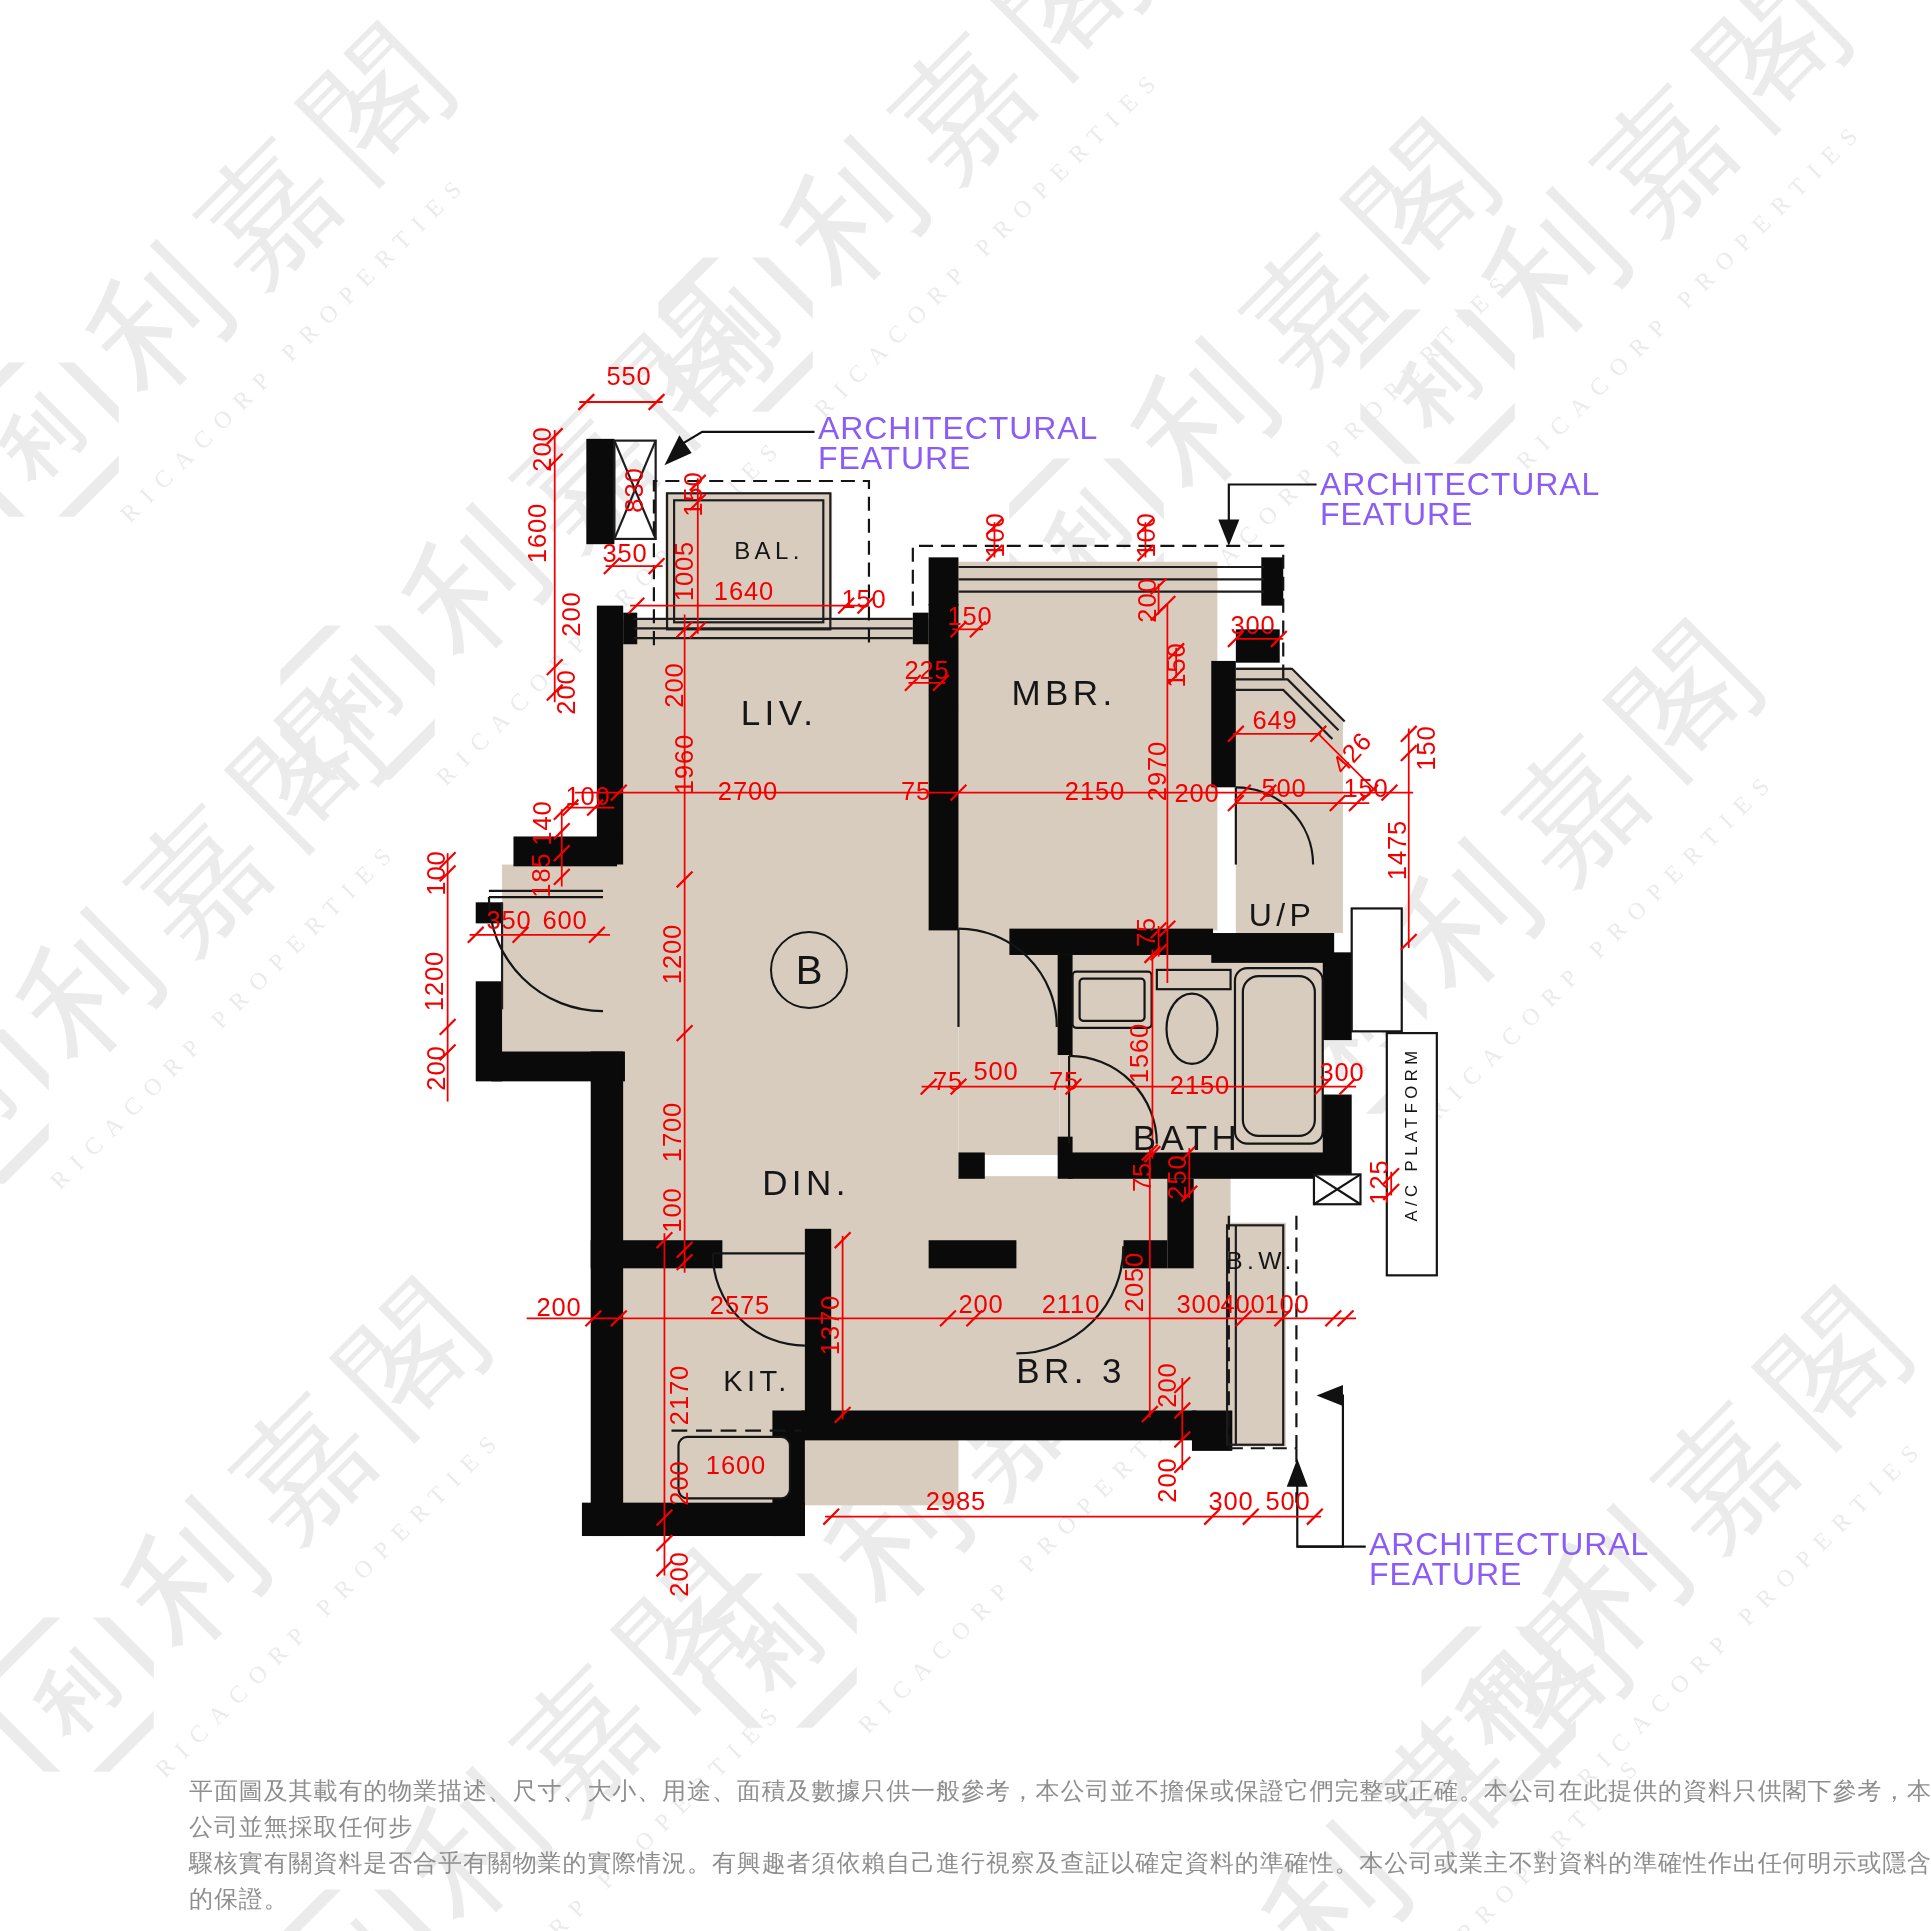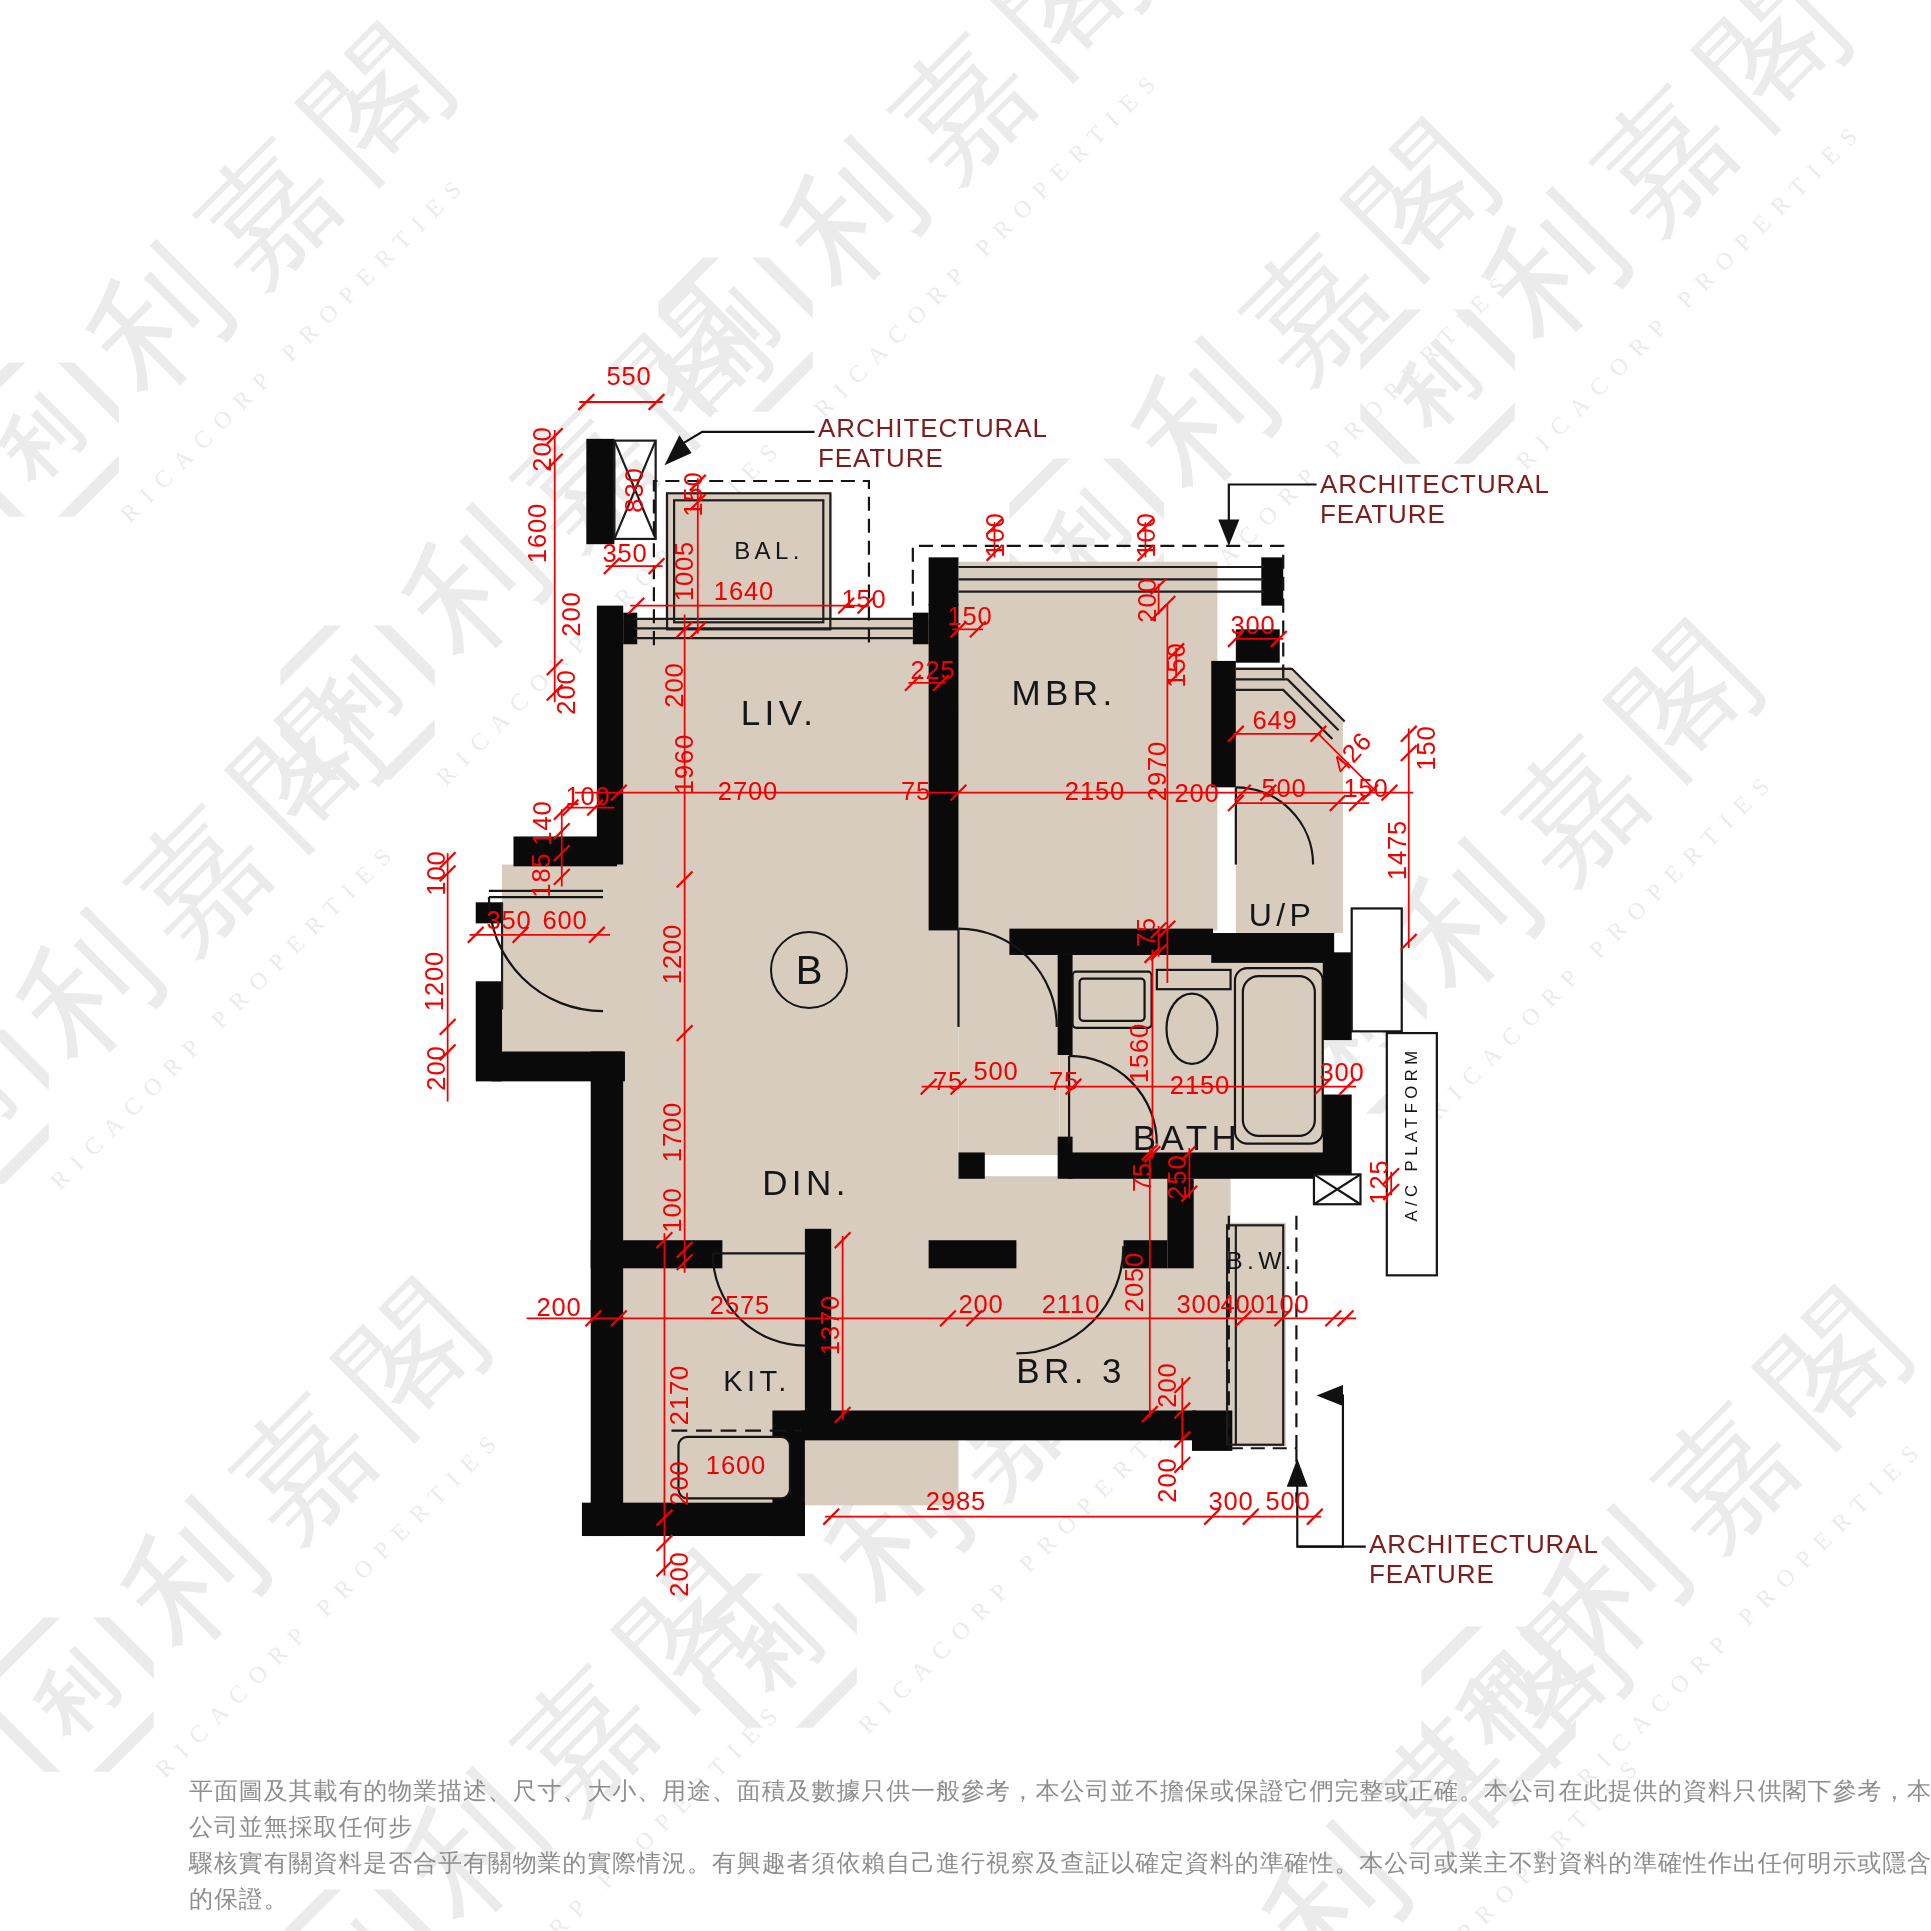--- a/index.html
+++ b/index.html
@@ -14,21 +14,21 @@
       clip-path:polygon(30% 0,70% 0,100% 30%,100% 70%,70% 100%,30% 100%,0 70%,0 30%);}
   .wm .cn{font-size:132px;letter-spacing:23px;font-family:"Liberation Serif",serif;}
   .wm .en{font-size:24px;letter-spacing:11.4px;margin-top:12.3px;font-family:"Liberation Serif",serif;}
   
   #plan-svg{position:absolute;left:0;top:0;z-index:2;}
   #labels{position:absolute;left:0;top:0;width:1931px;height:1931px;z-index:3;}
   .dim{position:absolute;color:#f20000;font-size:25.5px;letter-spacing:0.9px;white-space:nowrap;
        transform:translate(-50%,-50%);}
   .room{position:absolute;color:#161616;letter-spacing:4.4px;white-space:nowrap;
         transform:translate(-50%,-50%);}
-  .af{position:absolute;color:#7f1d1d;font-size:26px;letter-spacing:0.9px;line-height:30px;white-space:nowrap;}
+  .af{position:absolute;color:#8b5cf6;font-size:32px;letter-spacing:0.9px;line-height:30px;white-space:nowrap;}
   .unit-b{position:absolute;left:809px;top:970px;width:74px;height:74px;border:2.6px solid #151515;
         border-radius:50%;transform:translate(-50%,-50%);display:flex;align-items:center;
         justify-content:center;font-size:40px;color:#151515;z-index:3;}
   
   #disclaimer{position:absolute;left:189px;top:1773px;width:1747px;z-index:3;}
   .dz{color:#8e8e8e;font-size:24px;line-height:36px;letter-spacing:0.9px;}
   .de{color:#9d9d9d;font-size:21px;line-height:30px;}
 </style>
 </head>
 <body>
@@ -418,21 +418,21 @@
       <span class="dim" style="left: 634px; top: 490px; transform: translate(-50%, -50%) rotate(-90deg);">830</span>
       <span class="dim" style="left: 625px; top: 553px;">350</span>
       <span class="dim" style="left: 693px; top: 494px; transform: translate(-50%, -50%) rotate(-90deg);">150</span>
       <span class="dim" style="left: 684px; top: 571px; transform: translate(-50%, -50%) rotate(-90deg);">1005</span>
       <span class="dim" style="left: 744px; top: 591px; text-align: right;">1640</span>
       <span class="dim" style="left: 864px; top: 599px;">150</span>
       <span class="dim" style="left: 571px; top: 614px; transform: translate(-50%, -50%) rotate(-90deg);">200</span>
       <span class="dim" style="left: 566px; top: 692px; transform: translate(-50%, -50%) rotate(-90deg);">200</span>
       <span class="dim" style="left: 674px; top: 685px; transform: translate(-50%, -50%) rotate(-90deg);">200</span>
       <span class="dim" style="left: 970px; top: 616px;">150</span>
-      <span class="dim" style="left: 927px; top: 670px; margin-left: 6px;">225</span>
+      <span class="dim" style="left: 927px; top: 670px;">225</span>
       <span class="dim" style="left: 995px; top: 535px; transform: translate(-50%, -50%) rotate(-90deg);">100</span>
       <span class="dim" style="left: 1146px; top: 535px; transform: translate(-50%, -50%) rotate(-90deg);">100</span>
       <span class="dim" style="left: 1147px; top: 600px; transform: translate(-50%, -50%) rotate(-90deg);">200</span>
       <span class="dim" style="left: 1253px; top: 625px;">300</span>
       <span class="dim" style="left: 1176px; top: 665px; transform: translate(-50%, -50%) rotate(-90deg);">150</span>
       <span class="dim" style="left: 1275px; top: 720px;">649</span>
       <span class="dim" style="left: 1352px; top: 753px; transform: translate(-50%, -50%) rotate(-48deg);">426</span>
       <span class="dim" style="left: 1426px; top: 748px; transform: translate(-50%, -50%) rotate(-90deg);">150</span>
       <span class="dim" style="left: 588px; top: 796px;">100</span>
       <span class="dim" style="left: 748px; top: 791px;">2700</span>

